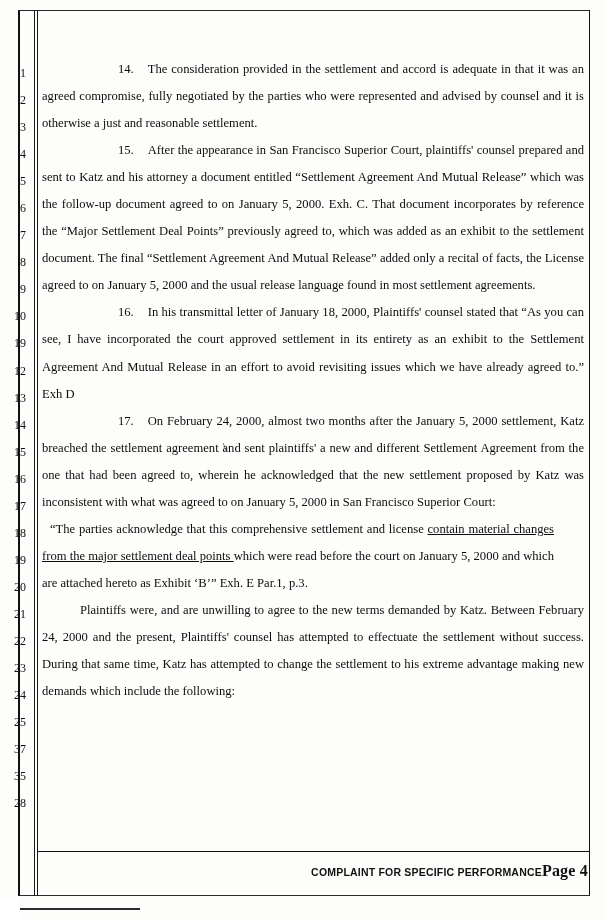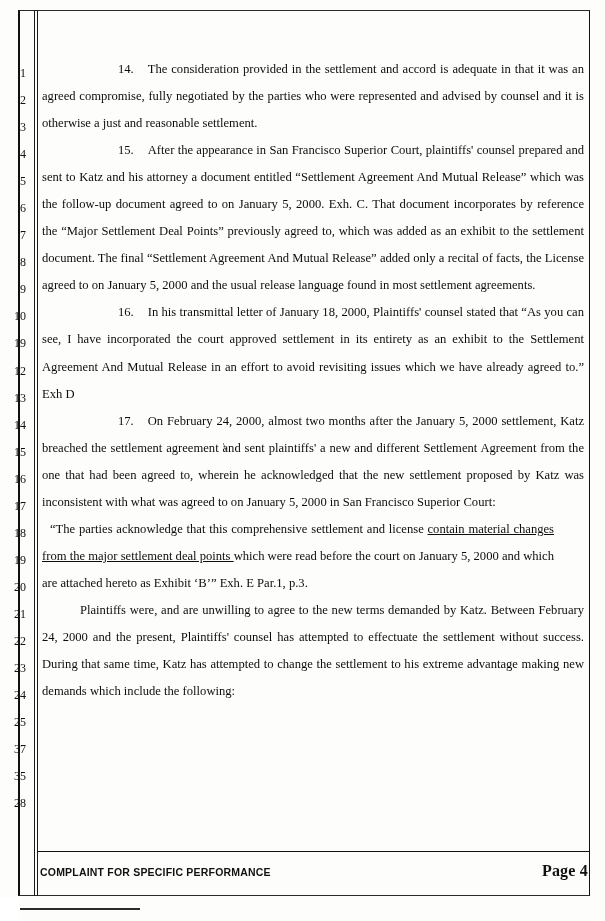--- a/index.html
+++ b/index.html
@@ -109,21 +109,21 @@
     top: 851px;
     width: 551px;
     border-top: 1.6px solid #111;
   }
   #footer {
     position: absolute;
     left: 40px;
     top: 862px;
     width: 548px;
     display: flex;
-    justify-content: space-between;
+    justify-content: flex-end;
     align-items: baseline;
     font-family: "Liberation Sans", sans-serif;
     font-size: 10.5px;
     font-weight: bold;
     color: #111;
     letter-spacing: 0.2px;
   }
   #footer .page-label {
     font-family: "Liberation Serif", serif;
     font-weight: bold;

